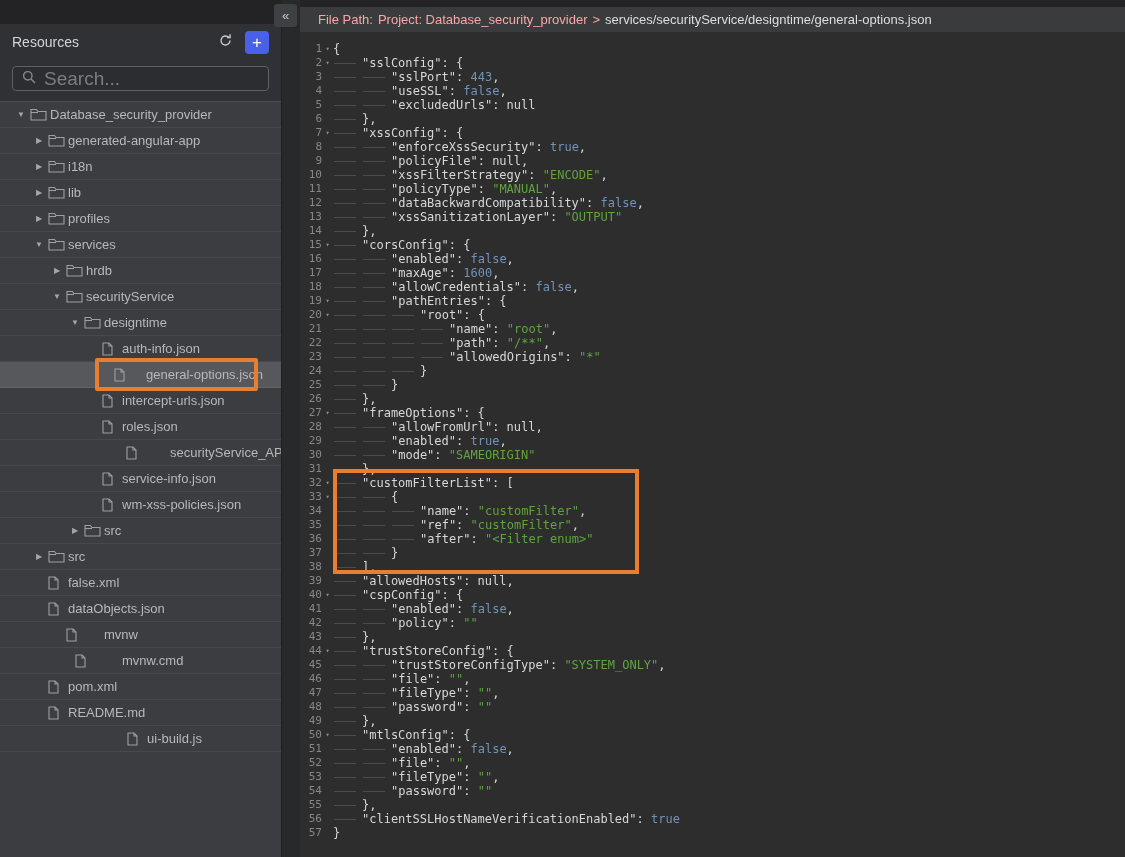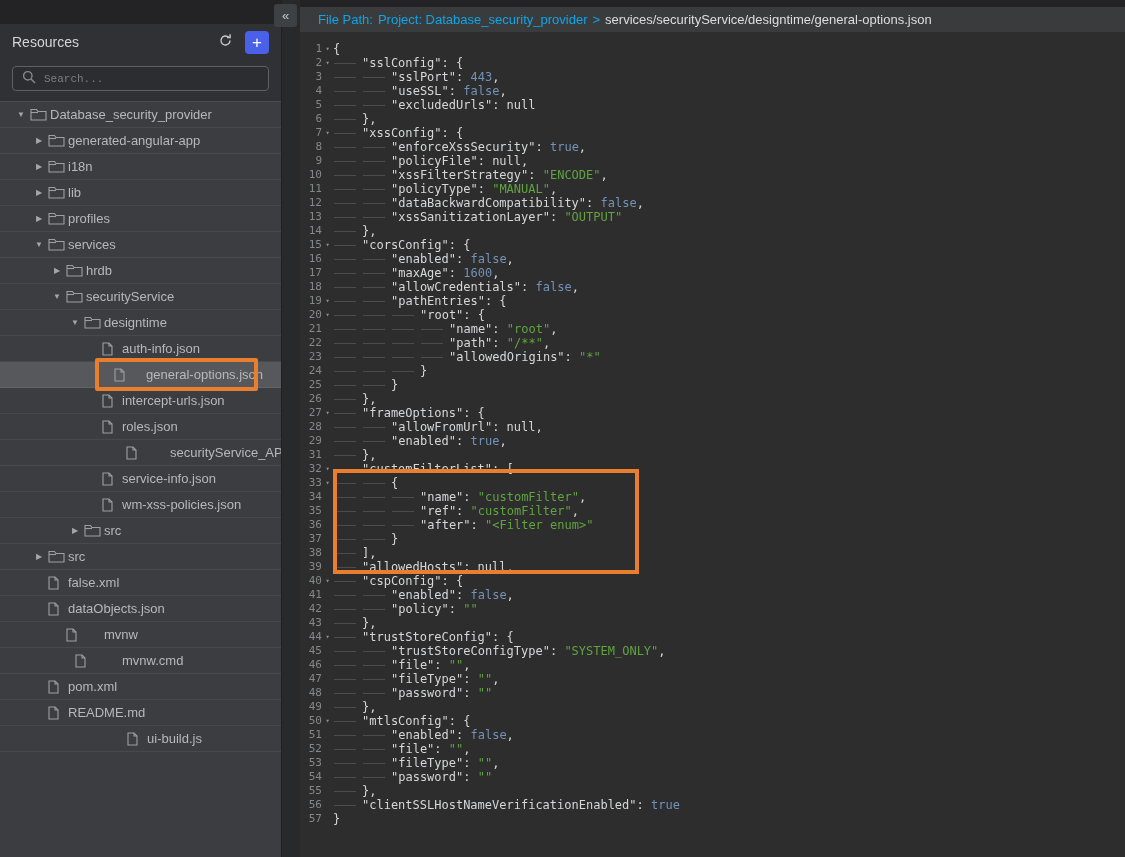--- a/index.html
+++ b/index.html
@@ -11,21 +11,21 @@
   .sidebar { width:281px; flex:none; background:#2f3134; display:flex; flex-direction:column;margin-top:24px; }
   .sb-header { height:36px; flex:none; display:flex; align-items:center; padding:0 12px; }
   .sb-title { color:#d3d5d7; font-size:14px; flex:1; }
   .icon-btn { background:transparent; border:none; width:22px; height:22px; cursor:pointer;
               display:flex; align-items:center; justify-content:center; margin-right:9px; }
   .add-btn { width:24px; height:23px; border:none; border-radius:4px; color:#fff;
              font-size:17px; line-height:21px; cursor:pointer; }
   .sb-search { margin:6px 12px 10px; height:25px; border:1px solid #5e6164; border-radius:4px;
                background:#2b2d30; display:flex; align-items:center; padding:0 9px; gap:8px; }
   .sb-search input { flex:1; background:transparent; border:none; outline:none;
-                     color:#c8cacc; font-size:11px; font-family:Liberation Mono, monospace; }
+                     color:#c8cacc; font-size:19px; font-family:Liberation Sans, sans-serif; }
   .sb-search input::placeholder { color:#7b7e81; }
   .tree { flex:1; background:#3b3d40; border-top:1px solid rgba(255,255,255,.08); overflow:hidden; }
   .tree-row { height:26px; display:flex; align-items:center; position:relative;
               border-bottom:1px solid rgba(255,255,255,.065); font-size:13px; color:#b6b8ba;
               cursor:pointer; }
   .tree-row.selected { background:#56585b; }
   .arrow { width:18px; flex:none; text-align:center; font-size:8px; color:#a3a5a7; }
   .ticon { width:18px; flex:none; display:flex; align-items:center; }
   .tlabel { margin-left:2px; white-space:nowrap; }
   .sel-box { position:absolute; top:-4px; bottom:-4px; border:4px solid #e87e2e;
@@ -35,21 +35,21 @@
   .strip { width:19px; flex:none; background:#28292b; position:relative; border-left:1px solid #202022; }
   .collapse-btn { position:absolute; left:-8px; top:4px; width:23px; height:23px;
                   background:#3e4144; border:none; border-radius:3px; color:#c5c7c9;
                   font-size:13px; z-index:4; cursor:pointer; padding:0; }
 
   
   .editor { flex:1; min-width:0; display:flex; flex-direction:column; background:#2d2d2d; }
   .topdark { height:7px; flex:none; background:#232325; }
   .pathbar { height:25px; flex:none; background:#3a3b3c; display:flex; align-items:center;
              padding:0 18px; font-size:13px; gap:5px; white-space:nowrap; }
-  .pb-dim { color:#0ea5e9; }
+  .pb-dim { color:#fca5a5; }
   .pb-path { color:#dcdee0; }
   .code { flex:1; position:relative; padding-top:10px;
           font-family:"DejaVu Sans Mono", monospace; font-size:12px; }
   .cl { display:flex; height:14px; line-height:14px; }
   .g-num { width:22px; flex:none; text-align:right; color:#85878a; font-size:11px; }
   .g-fold { width:11px; flex:none; text-align:center; color:#8f9193; font-size:7px; line-height:15px; }
   .c-text { white-space:pre; }
   .tab { display:inline-block; width:29px; height:14px; vertical-align:top; position:relative; }
   .tab::after { content:""; position:absolute; left:1px; right:6px; top:7px;
                 border-top:1px solid #4c4c4c; }
@@ -493,20 +493,25 @@
           <span class="g-num">28</span>
           <span class="g-fold"></span>
           <span class="c-text"><span class="tab"></span><span class="tab"></span><span class="c-d">"allowFromUrl": null,</span></span>
         </div>
         <div class="cl">
           <span class="g-num">29</span>
           <span class="g-fold"></span>
           <span class="c-text"><span class="tab"></span><span class="tab"></span><span class="c-d">"enabled": </span><span class="c-v">true</span><span class="c-d">,</span></span>
         </div>
         <div class="cl">
+          <span class="g-num">30</span>
+          <span class="g-fold"></span>
+          <span class="c-text"><span class="tab"></span><span class="tab"></span><span class="c-d">"mode": </span><span class="c-s">"SAMEORIGIN"</span></span>
+        </div>
+        <div class="cl">
           <span class="g-num">31</span>
           <span class="g-fold"></span>
           <span class="c-text"><span class="tab"></span><span class="c-d">},</span></span>
         </div>
         <div class="cl">
           <span class="g-num">32</span>
           <span class="g-fold">▾</span>
           <span class="c-text"><span class="tab"></span><span class="c-d">"customFilterList": [</span></span>
         </div>
         <div class="cl">

